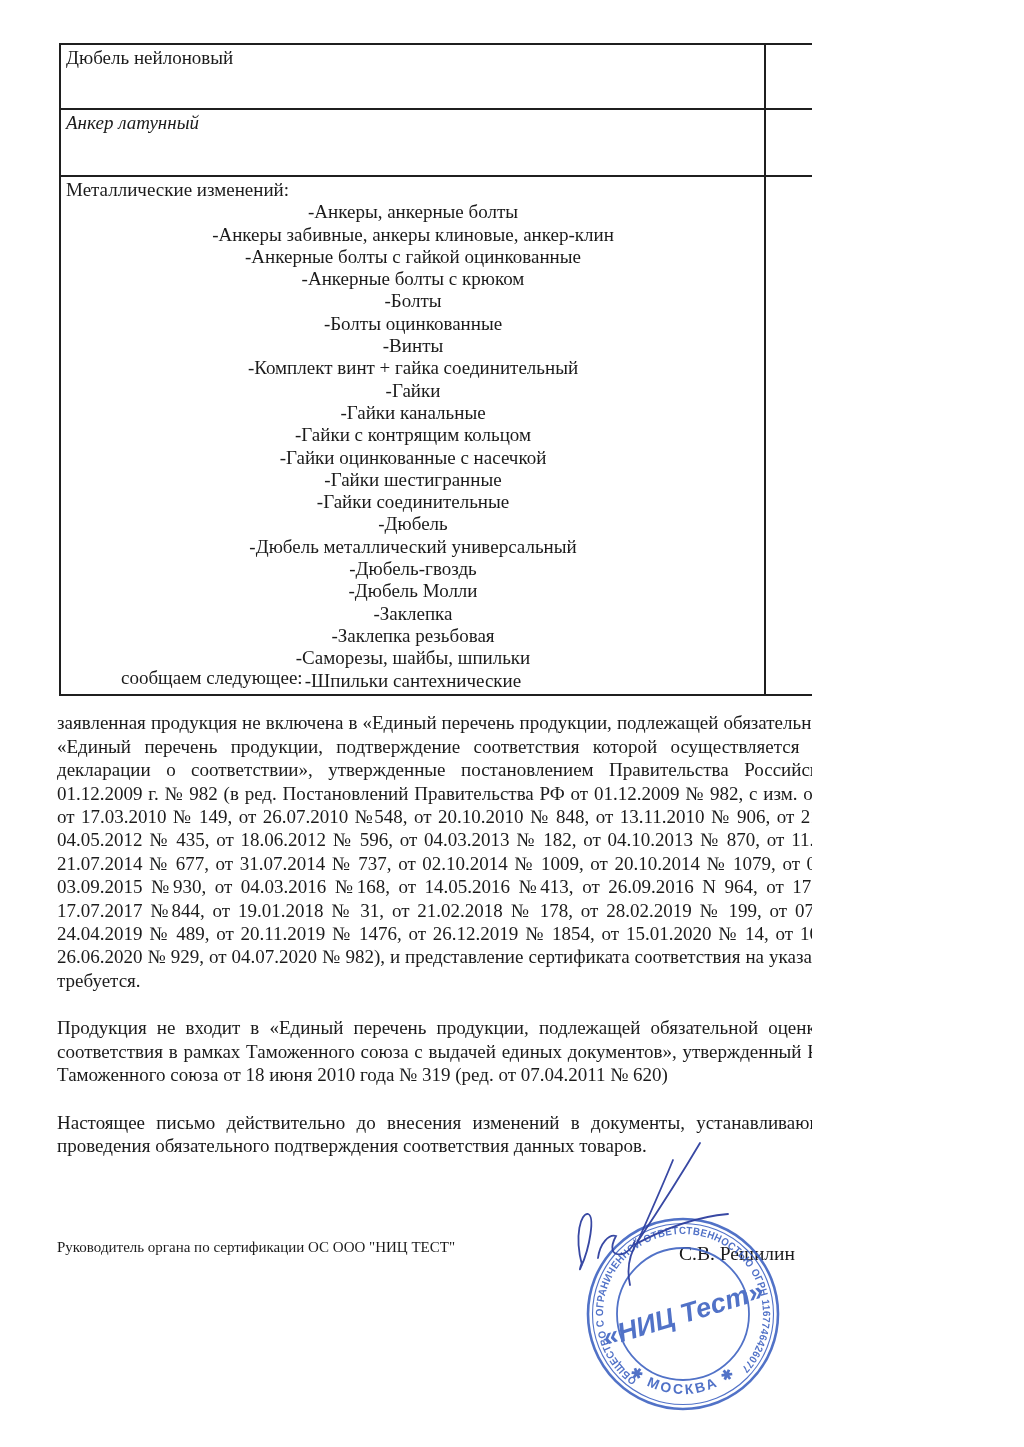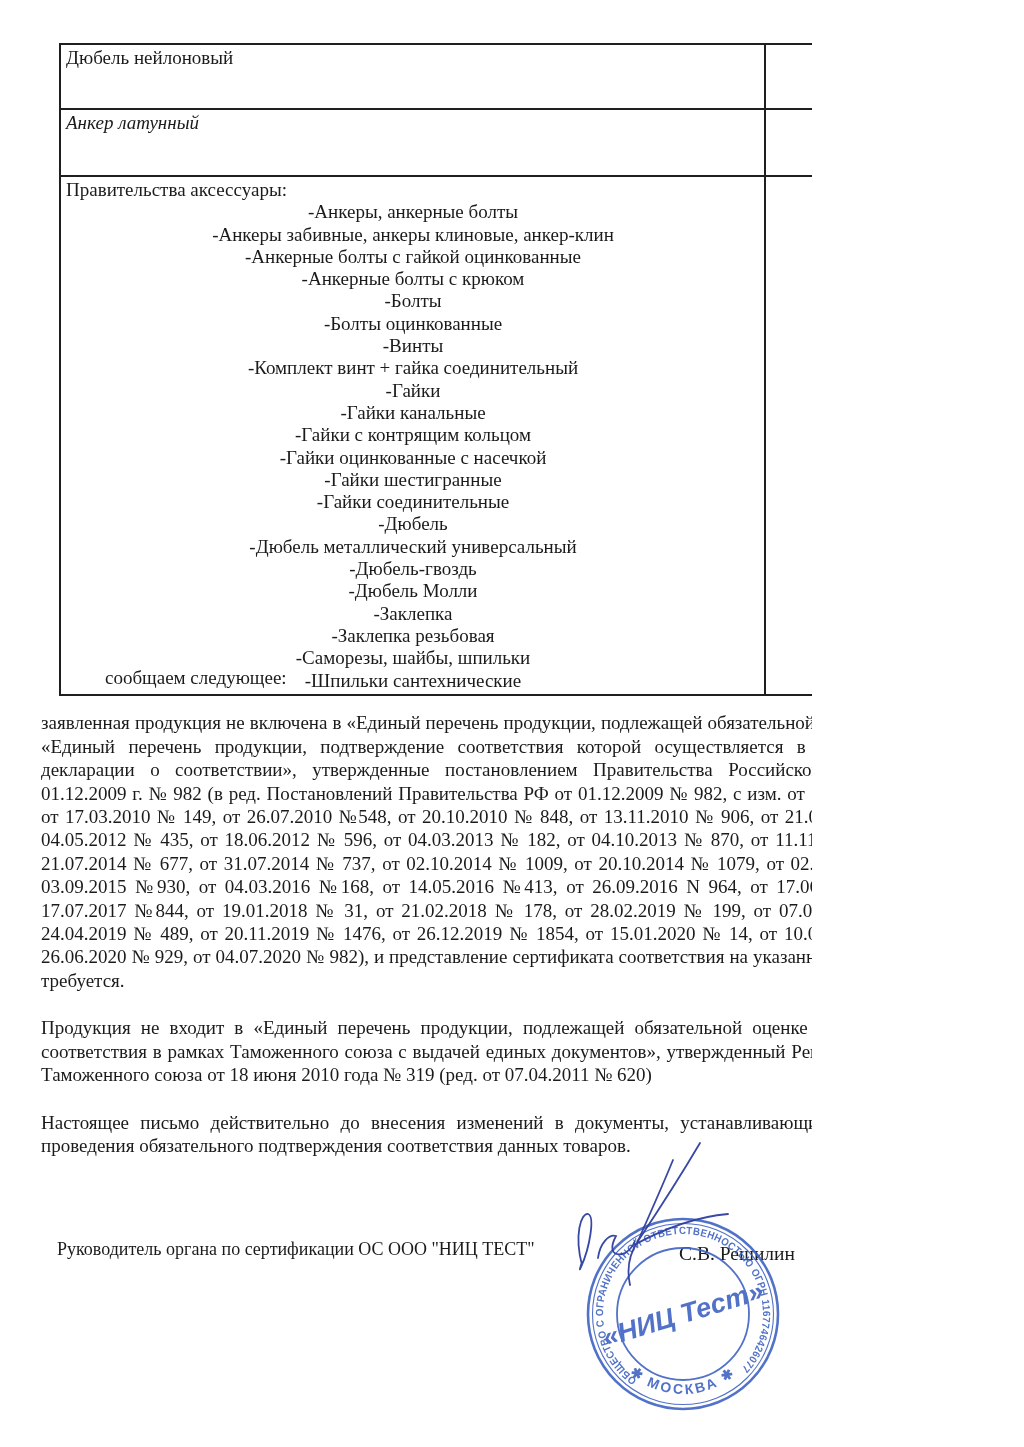--- a/index.html
+++ b/index.html
@@ -40,42 +40,42 @@
     font-size: 20px;
     padding-top: 20px;
   }
   .row-1 .c1, .row-1 .c2 { height: 41px; }
   .row-2 .c1, .row-2 .c2 { height: 43px; font-style: italic; }
   .items { white-space: pre-line; text-align: center; }
 
   
   .content {
     position: absolute;
-    left: 41px;
+    left: 57px;
     top: 666px;
     width: 919px;
     font-size: 19px;
     line-height: 23.4px;
   }
   .intro {
     margin: 0 0 22px 0;
     text-indent: 64px;
   }
   .para {
     margin: 0 0 24px 0;
     text-align: justify;
   }
   .para:last-child { margin-bottom: 0; }
 
   
   .sig-title {
     position: absolute;
     left: 57px;
     top: 1239px;
-    font-size: 18px;
+    font-size: 15px;
     white-space: nowrap;
   }
   .sig-name {
     position: absolute;
     left: 679px;
     top: 1243px;
     font-size: 19.5px;
     white-space: nowrap;
   }
 
@@ -125,21 +125,21 @@
       <tr class="row-1">
         <td class="c1">Дюбель нейлоновый</td>
         <td class="c2">3926909709</td>
       </tr>
       <tr class="row-2">
         <td class="c1">Анкер латунный</td>
         <td class="c2">7415390000</td>
       </tr>
       <tr class="row-3">
         <td class="c1">
-          <div>Правительства аксессуары:</div>
+          <div>Металлические изменений:</div>
           <div class="items">-Анкеры, анкерные болты
 -Анкеры забивные, анкеры клиновые, анкер-клин
 -Анкерные болты с гайкой оцинкованные
 -Анкерные болты с крюком
 -Болты
 -Болты оцинкованные
 -Винты
 -Комплект винт + гайка соединительный
 -Гайки
 -Гайки канальные

